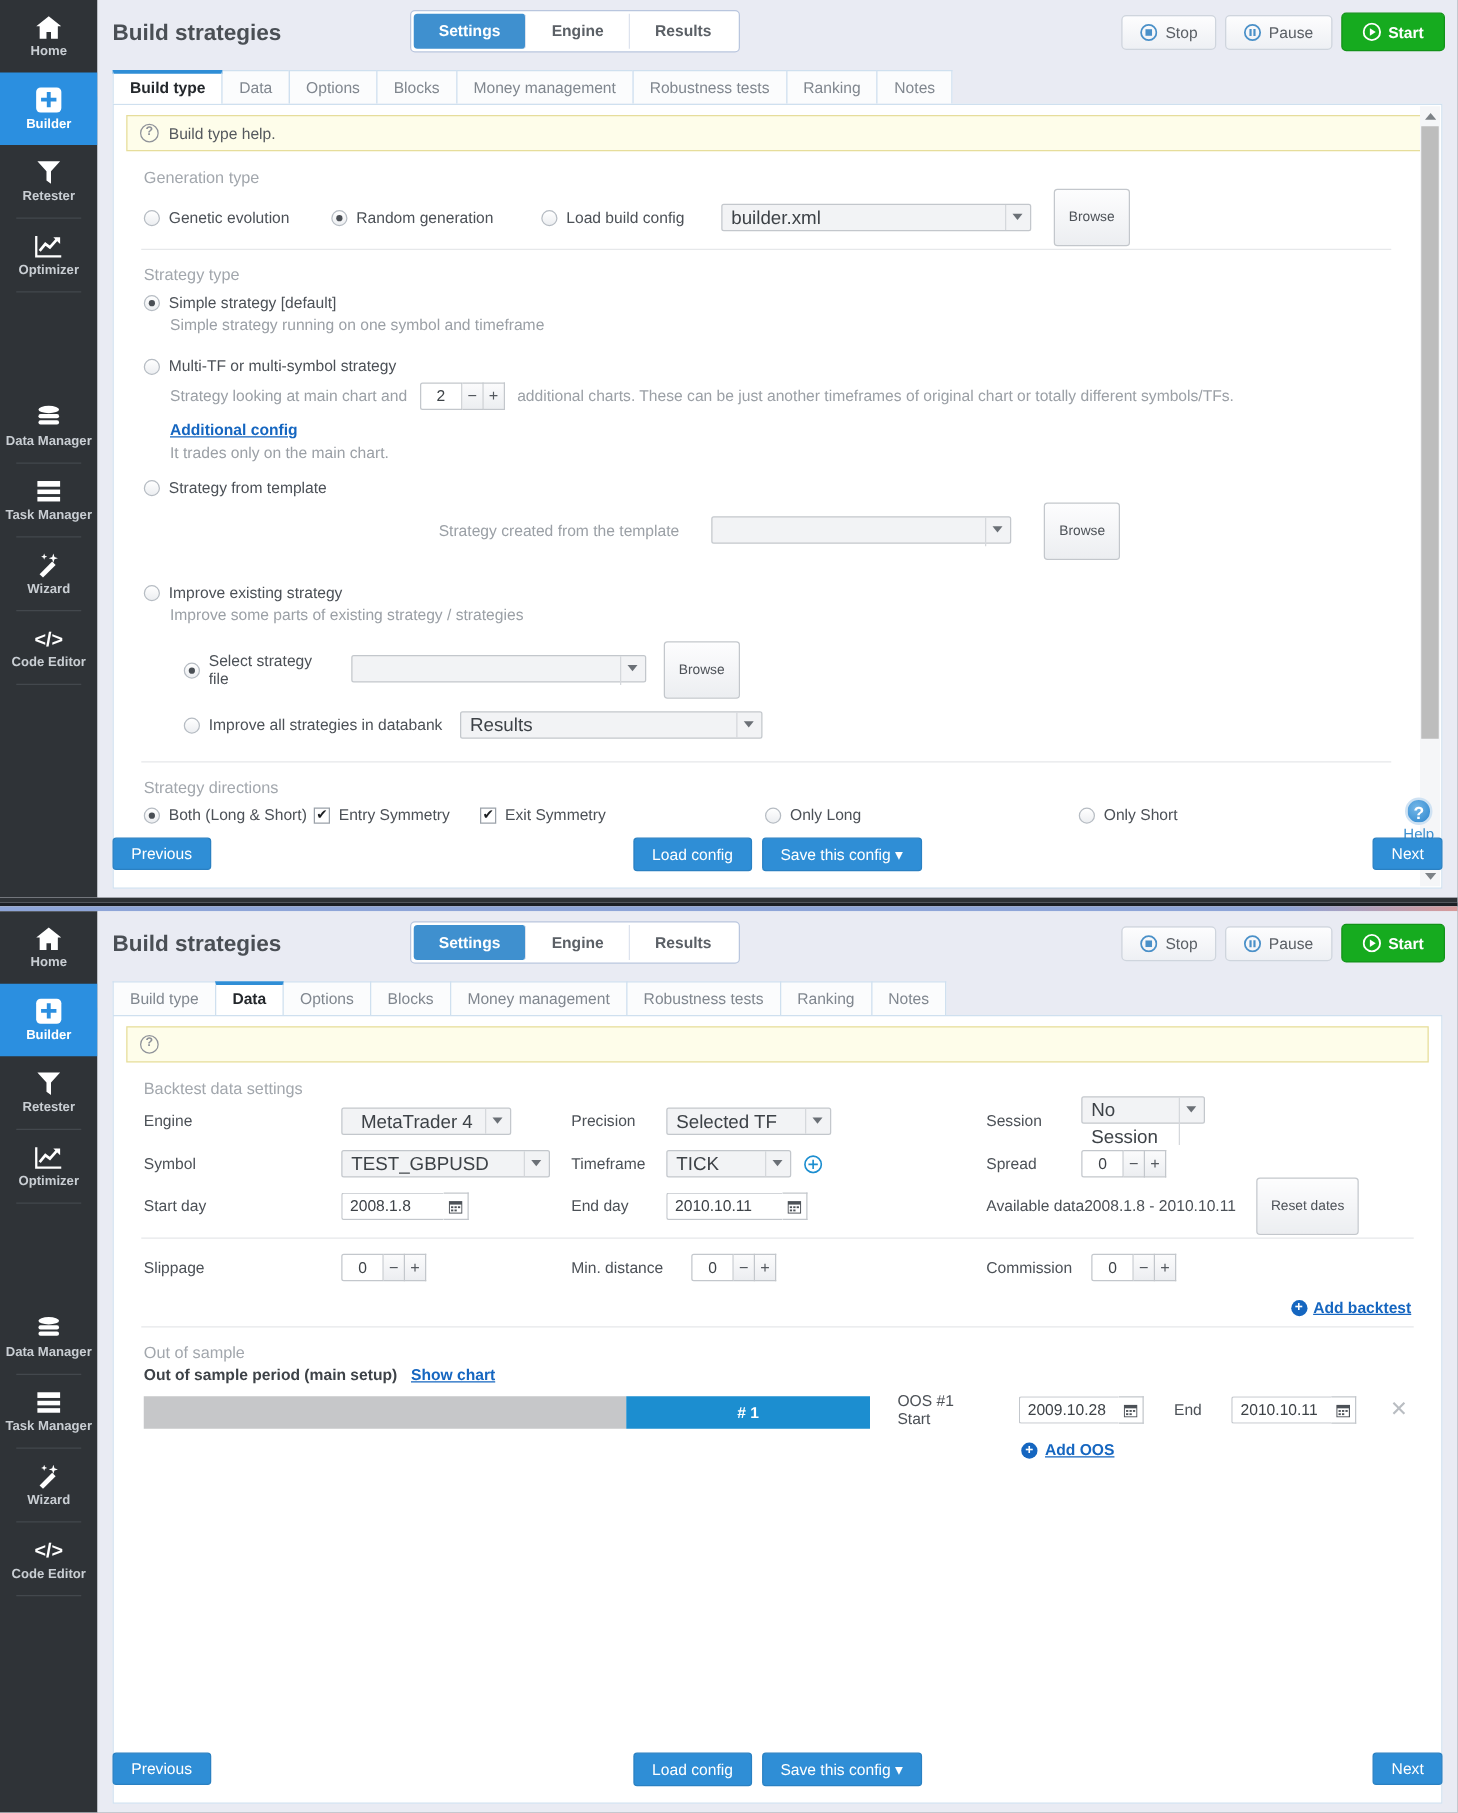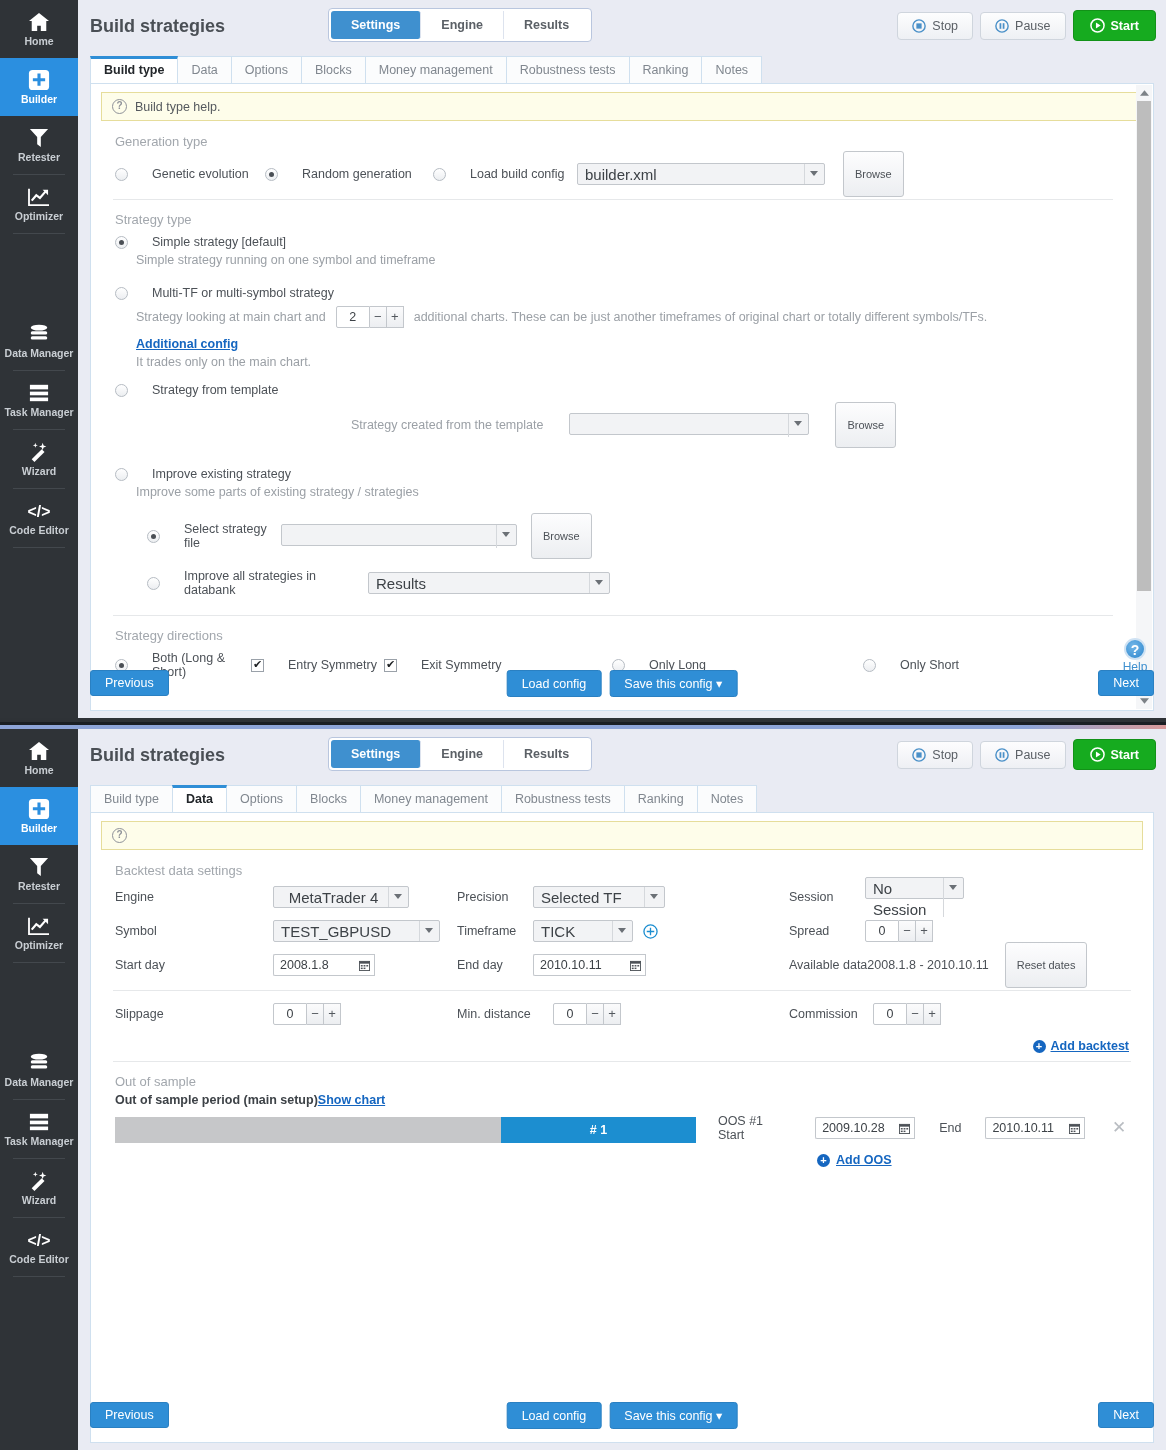--- a/index.html
+++ b/index.html
@@ -75,21 +75,21 @@
            font-size:10px; line-height:12px; text-align:center; color:#8f9299; font-weight:bold;
            display:inline-block;}
 
   
   .body { position:absolute; left:0; right:0; top:38px; bottom:0; overflow:hidden; }
   #win-top .body { right:18px; }
   .sect-title { color:#a2a7ad; font-size:13px; padding:12px 0 8px 24px; }
   .hr { height:1px; background:#e6e8ea; margin:0 22px; }
 
   .row { display:flex; align-items:center; padding:0 24px; }
-  label.rad, label.chk { display:inline-flex; align-items:center; gap:24px; color:#4c5157; cursor:pointer; }
+  label.rad, label.chk { display:inline-flex; align-items:center; gap:7px; color:#4c5157; cursor:pointer; }
   .radio { width:13px;height:13px;border-radius:50%;border:1px solid #b6bcc3;
            background:linear-gradient(#fff,#eceef1); display:inline-block; position:relative; flex:none;}
   .radio.on:after{ content:""; position:absolute; left:3px; top:3px; width:5px;height:5px;
            border-radius:50%; background:#4a4f55; }
   .cbox { width:13px;height:13px;border:1px solid #9aa1a9; background:#fff; display:inline-block;
           position:relative; flex:none; }
   .cbox.on:after{ content:"\2714"; position:absolute; left:1px; top:-2px; font-size:11px; color:#1c1f22;}
 
   .desc { color:#9ba0a6; font-size:12.5px; }
   .lbl  { color:#4c5157; }
@@ -739,21 +739,21 @@
 
         <div class="row" style="justify-content:flex-end; padding-top:8px; gap:5px;">
           <span class="pluscirc">+</span>
           <a class="link">Add backtest</a>
         </div>
 
         <div class="hr" style="margin-top:8px;"></div>
 
         <div class="sect-title" style="padding-bottom:2px;">Out of sample</div>
 
-        <div class="row" style="padding-top:2px; ">
+        <div class="row" style="padding-top:2px; gap:11px;">
           <span style="font-weight:bold;color:#3d4247;">Out of sample period (main setup)</span>
           <a class="link">Show chart</a>
         </div>
 
         <div class="row" style="padding-top:4px; align-items:flex-start;">
           <div class="oosbar">
             <div class="a"></div>
             <div class="b"># 1</div>
           </div>
           <div style="margin-left:22px; display:flex; align-items:center; gap:24px; padding-top:3px;">

